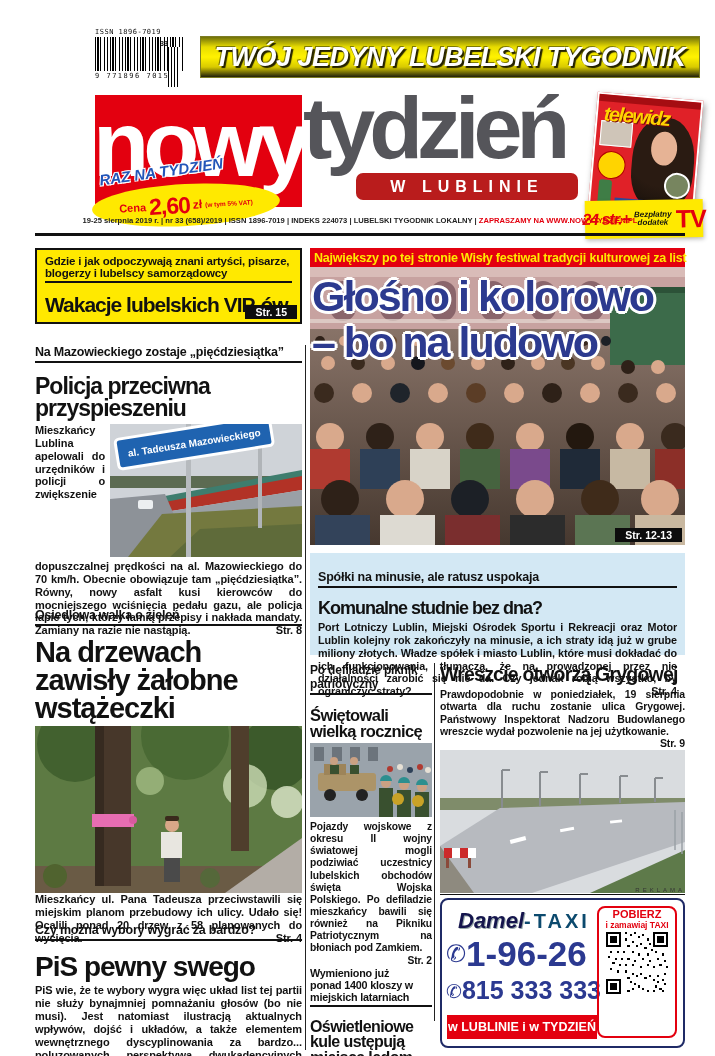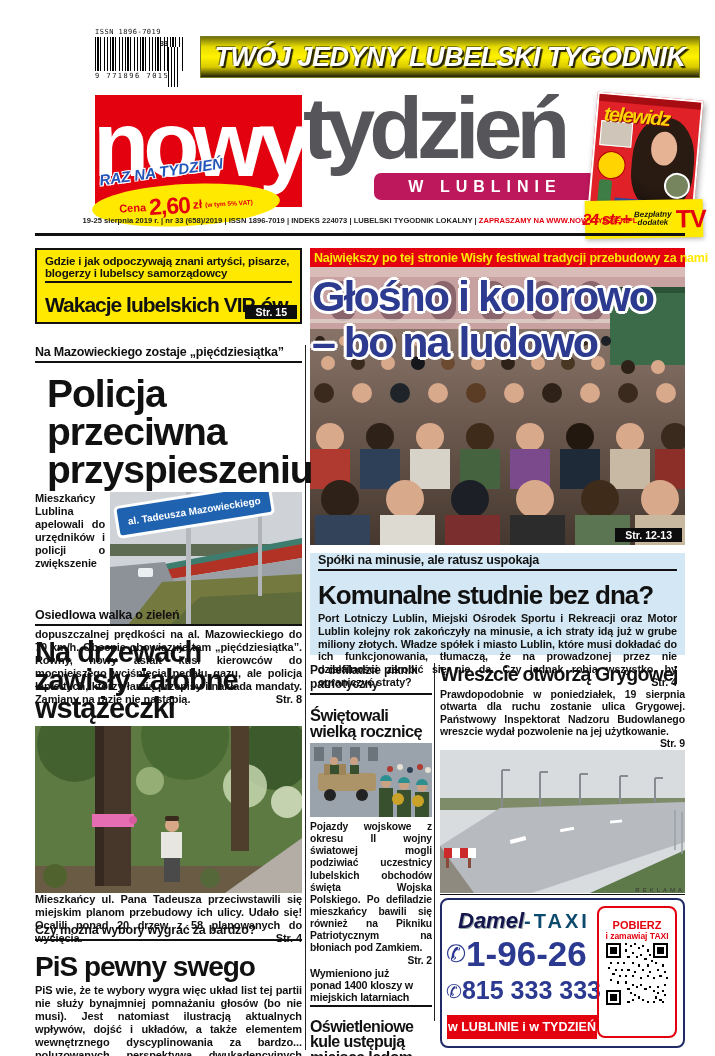--- a/index.html
+++ b/index.html
@@ -17,21 +17,21 @@
   .top-banner{left:200px;top:36px;width:498px;height:40px;border:1px solid #7c7c22;
       background:linear-gradient(180deg,#70700a 0%,#e8dc00 25%,#fff200 50%,#d8ca00 75%,#20200a 100%);
       display:flex;align-items:center;justify-content:center;}
   .top-banner span{font-size:27px;font-weight:900;font-style:italic;color:#fff;letter-spacing:-.5px;
       text-shadow:2px 2px 1px rgba(0,0,0,.85),-1px -1px 0 rgba(60,60,0,.6);white-space:nowrap;}
 
   
   .nowy-box{left:95px;top:95px;width:207px;height:112px;background:#e3000f;display:flex;align-items:center;justify-content:center;overflow:hidden;}
   .nowy-box span{font-size:92px;font-weight:800;color:#fff;letter-spacing:-6px;margin-top:-14px;}
   .tydzien{left:303px;top:84px;font-size:88px;font-weight:800;color:#55555a;letter-spacing:-6px;line-height:1;}
-  .wlublinie{left:374px;top:173px;width:222px;height:27px;background:#be185d;display:flex;align-items:center;justify-content:center;border-radius:7px;}
+  .wlublinie{left:356px;top:173px;width:222px;height:27px;background:#b91c1c;display:flex;align-items:center;justify-content:center;border-radius:7px;}
   .wlublinie span{color:#fff;font-weight:800;font-size:16px;letter-spacing:6px;white-space:nowrap;}
   .freq{left:99px;top:163px;transform:rotate(-8deg);font-size:15px;font-weight:900;font-style:italic;color:#2355b8;
         text-shadow:-1px -1px 0 #fff,1px -1px 0 #fff,-1px 1px 0 #fff,1px 1px 0 #fff;white-space:nowrap;}
   .price-ellipse{left:92px;top:184px;width:188px;height:42px;background:#ffe900;border-radius:50%;transform:rotate(-3deg);
         display:flex;align-items:center;justify-content:center;gap:3px;color:#e3000f;white-space:nowrap;}
   .price-label{font-size:11px;font-weight:800;}
   .price-value{font-size:23px;font-weight:900;letter-spacing:-1px;}
   .price-unit{font-size:12px;font-weight:900;}
   .price-note{font-size:6.5px;font-weight:700;}
 
@@ -64,36 +64,36 @@
   .headline{font-weight:800;letter-spacing:-1px;line-height:.97;color:#111;margin:2px 0 4px 0;}
   .body{font-size:11px;font-weight:700;letter-spacing:-.1px;line-height:1.18;text-align:justify;margin:0;}
   .pref{float:right;font-weight:800;margin-left:6px;}
   .badge{position:absolute;background:#0d0d0d;color:#fff;font-size:10.5px;font-weight:800;padding:1px 10px;}
 
   
   .vip-box{left:35px;top:248px;width:267px;height:76px;background:#ffe900;border:2px solid #111;box-sizing:border-box;padding:5px 8px;}
   .vip-box .kicker{font-size:11.5px;border-bottom-width:2px;}
   .vip-box .headline{font-size:21px;white-space:nowrap;}
   .police{left:35px;top:345px;width:267px;}
-  .police .headline{font-size:39px;margin-left:12px;}
+  .police .headline{font-size:23px;}
   .photo-police{float:right;width:192px;height:133px;margin:0 0 3px 5px;background:#cfd3d8;}
   .trees{left:35px;top:608px;width:267px;}
   .trees .headline{font-size:29px;}
   .photo-trees{width:267px;height:167px;margin-top:2px;}
   .pis{left:35px;top:923px;width:267px;}
   .pis .headline{font-size:28px;}
 
   
   .fest-banner{left:310px;top:248px;width:375px;height:19px;background:#e3000f;display:flex;align-items:center;}
   .fest-banner span{color:#ffe900;font-size:12.5px;font-weight:800;padding-left:4px;letter-spacing:-.2px;white-space:nowrap;}
   .fest-photo{left:310px;top:267px;width:375px;height:278px;overflow:hidden;}
   .fest-headline{position:absolute;left:2px;top:6px;font-size:43px;font-weight:900;letter-spacing:-2px;line-height:1.08;color:#2c3a8f;
       text-shadow:-2px -2px 0 #fff,2px -2px 0 #fff,-2px 2px 0 #fff,2px 2px 0 #fff,0 -3px 0 #fff,0 3px 0 #fff,-3px 0 0 #fff,3px 0 0 #fff;}
-  .wells{left:310px;top:553px;width:375px;height:102px;background:#d3e8f4;box-sizing:border-box;padding:0 8px;}
-  .wells .headline{font-size:26px;}
+  .wells{left:310px;top:553px;width:375px;height:102px;background:#d3e8f4;box-sizing:border-box;padding:17px 8px;}
+  .wells .headline{font-size:18px;}
   .wells .body{font-size:10.8px;}
 
   .midcol{left:310px;top:663px;width:122px;}
   .midcol .kicker{font-size:12px;}
   .midcol .headline{font-size:16.5px;letter-spacing:-.6px;margin-top:12px;}
   .midcol .body{font-size:10.3px;}
   .photo-parade{width:122px;height:74px;margin:2px 0 4px 0;}
   .lamps{margin-top:12px;}
   .lamps .kicker{font-size:10.8px;}
   .lamps .headline{font-size:16px;}
@@ -109,21 +109,21 @@
   .taxi-brand{position:absolute;left:16px;top:8px;white-space:nowrap;}
   .taxi-brand .b1{font-size:22px;font-weight:900;font-style:italic;color:#15154d;text-shadow:1px 1px 0 #9aa;}
   .taxi-brand .b2{font-size:20px;font-weight:900;color:#0c4a6e;letter-spacing:3px;text-align:right;}
   .phone-row{position:absolute;left:4px;display:flex;align-items:center;color:#2b3990;white-space:nowrap;}
   .phone-row .ico{font-family:"DejaVu Sans",sans-serif;font-weight:700;}
   .pr1{top:34px;}  .pr1 .ico{font-size:24px;} .pr1 .num{font-size:35px;font-weight:900;letter-spacing:0;}
   .pr2{top:76px;}  .pr2 .ico{font-size:19px;} .pr2 .num{font-size:25px;font-weight:900;}
   .taxi-area{position:absolute;left:5px;bottom:7px;width:150px;height:24px;background:#e3000f;display:flex;align-items:center;justify-content:center;}
   .taxi-area span{color:#fff;font-weight:900;font-size:12.5px;white-space:nowrap;}
   .qr-box{position:absolute;right:6px;top:6px;width:80px;height:132px;border:2.5px solid #e3000f;border-radius:8px;box-sizing:border-box;
-      text-align:center;padding-top:11px;}
+      text-align:center;padding-top:0;}
   .qr-box .q1{color:#e3000f;font-weight:900;font-size:11px;line-height:1.1;}
   .qr-box .q2{color:#e3000f;font-weight:900;font-size:8.5px;line-height:1.1;}
   .qr-svg{margin-top:2px;}
 
   .vdiv1{left:305px;top:345px;width:1px;height:705px;background:#222;}
   .vdiv2{left:434px;top:663px;width:1px;height:358px;background:#222;}
 </style>
 </head>
 <body>
 
@@ -183,21 +183,21 @@
   <div class="abs vdiv1"></div>
   <div class="abs vdiv2"></div>
 
   <div class="abs vip-box">
     <span class="kicker">Gdzie i jak odpoczywają znani artyści, pisarze, blogerzy i lubelscy samorządowcy</span>
     <div class="headline">Wakacje lubelskich VIP-ów</div>
     <span class="badge" style="right:3px;bottom:3px;">Str. 15</span>
   </div>
 
   <div class="abs fest-banner">
-    <span>Największy po tej stronie Wisły festiwal tradycji przebudowy za nami</span>
+    <span>Największy po tej stronie Wisły festiwal tradycji kulturowej za list</span>
   </div>
   <div class="abs fest-photo">
     <svg width="375" height="278" viewBox="0 0 375 278">
       <defs>
         <linearGradient id="crowdbg" x1="0" y1="0" x2="0" y2="1">
           <stop offset="0" stop-color="#9b8478"></stop>
             <stop offset="1" stop-color="#46382f"></stop>
         </linearGradient>
       </defs>
       <rect width="375" height="278" fill="url(#crowdbg)"></rect>

